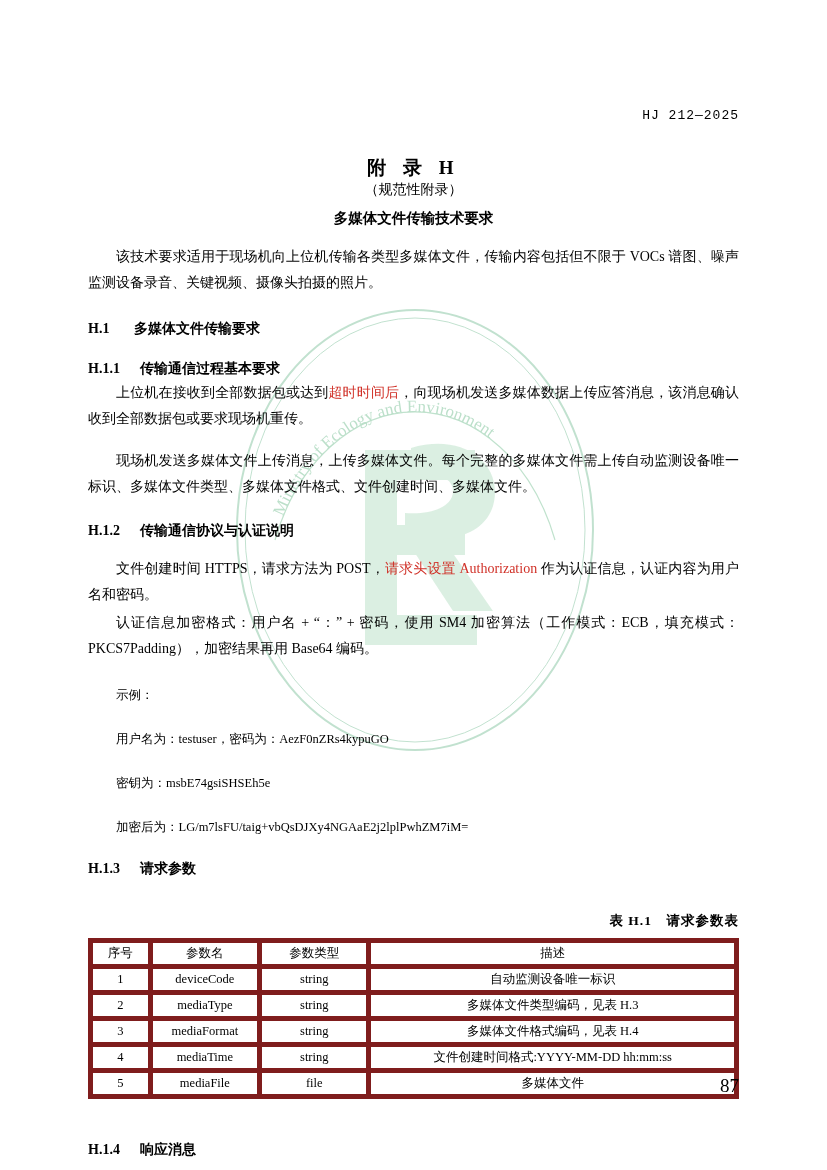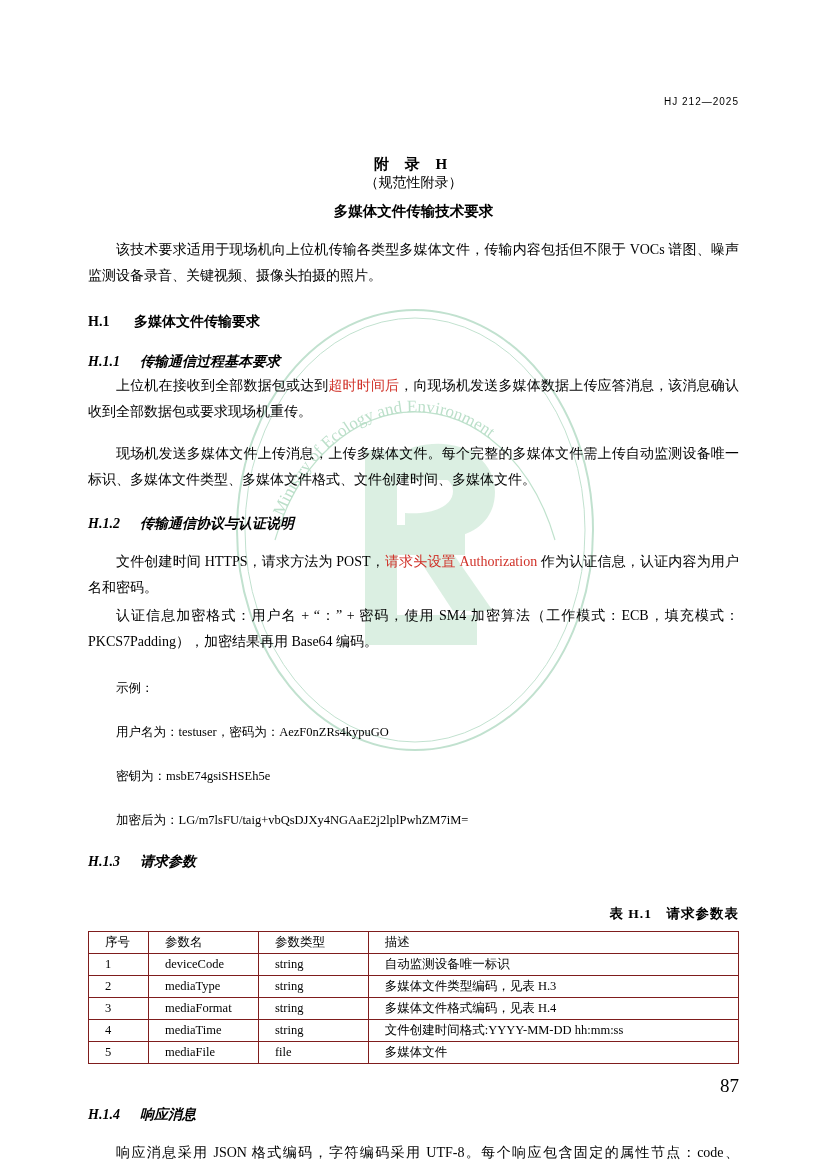--- a/index.html
+++ b/index.html
@@ -31,39 +31,39 @@
     width: 400px;
     height: 460px;
     pointer-events: none;
     opacity: 0.55;
     z-index: 0;
   }
 
   
   .header {
     position: absolute;
-    top: 96px;
+    top: 108px;
     right: 88px;
-    font-size: 10px;
+    font-size: 13px;
     letter-spacing: 1px;
-    font-family: Liberation Sans, sans-serif;
+    font-family: Liberation Mono, monospace;
     z-index: 2;
   }
 
   .content {
     position: absolute;
     left: 88px;
     top: 0;
     width: 651px;
     z-index: 2;
   }
 
   .annex-title {
     text-align: center;
-    font-size: 15px;
+    font-size: 19px;
     font-weight: bold;
     margin-top: 155px;
     letter-spacing: 6px;
   }
   .annex-sub {
     text-align: center;
     font-size: 14px;
   }
   .annex-name {
     text-align: center;
@@ -85,21 +85,20 @@
     font-size: 14px;
     font-weight: bold;
     margin: 24px 0 0 0;
   }
   h4.sec .num { display: inline-block; min-width: 46px; }
 
   h4.subsec {
     font-size: 14px;
     font-weight: bold;
     margin: 22px 0 0 0;
-    font-style: italic;
   }
   h4.subsec .num { display: inline-block; min-width: 52px; }
 
   .example-block {
     font-size: 12.5px;
     line-height: 21px;
     margin-top: 8px;
     padding-left: 28px;
   }
   .example-block .lbl { display: block; margin-top: 23px; }
@@ -114,24 +113,24 @@
     margin-top: 34px;
     letter-spacing: 1px;
   }
   table.params {
     border-collapse: collapse;
     width: 651px;
     margin-top: 8px;
     font-size: 12.5px;
   }
   table.params th, table.params td {
-    border: 1px solid #7f1d1d;
-    text-align: left;
+    border: 5px solid #7f1d1d;
+    text-align: center;
     height: 19px;
-    padding: 1px 16px;
+    padding: 1px 2px;
     font-weight: normal;
   }
   table.params th { font-weight: normal; }
   col.c1 { width: 60px; }
   col.c2 { width: 110px; }
   col.c3 { width: 110px; }
   col.c4 { width: 371px; }
 
   .pagenum {
     position: absolute;

